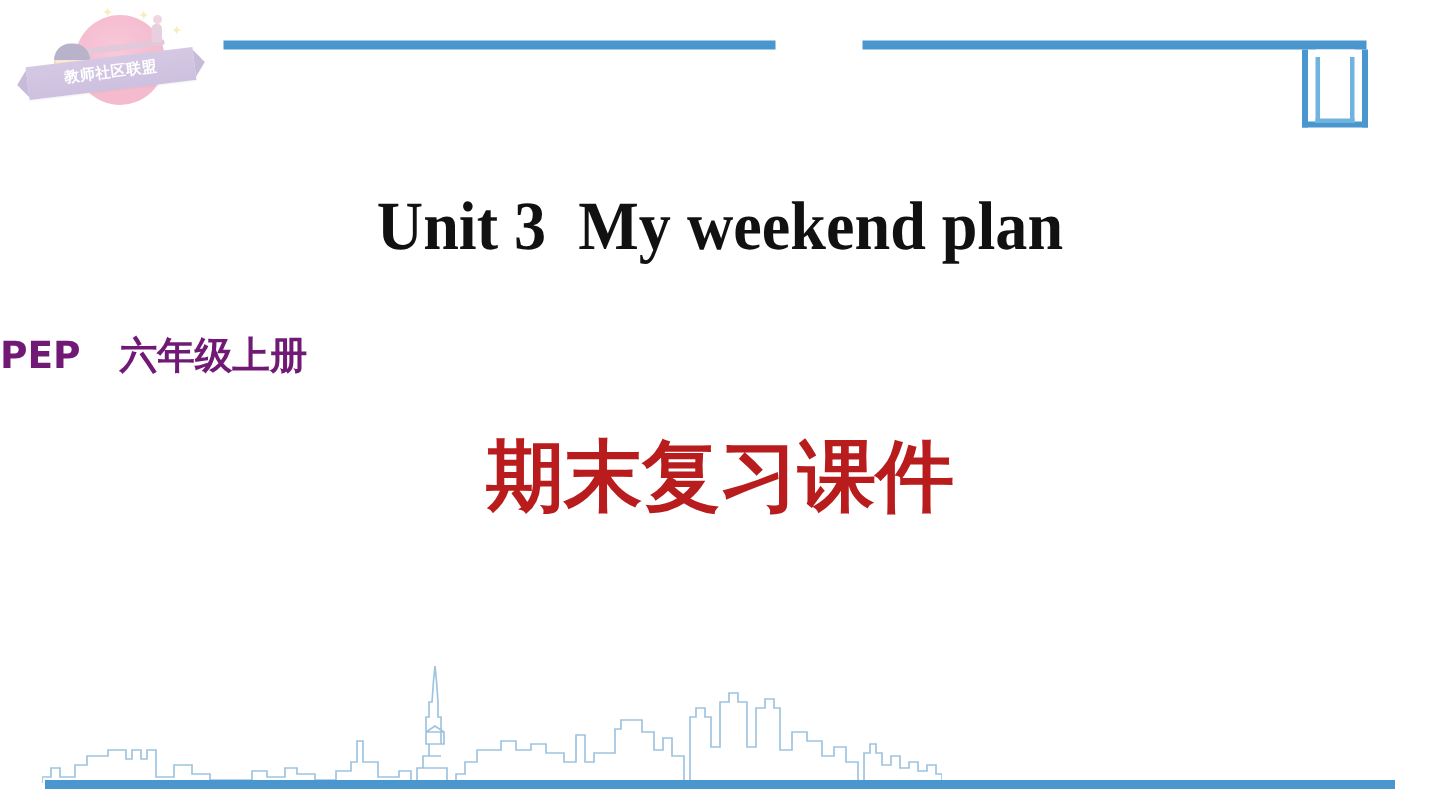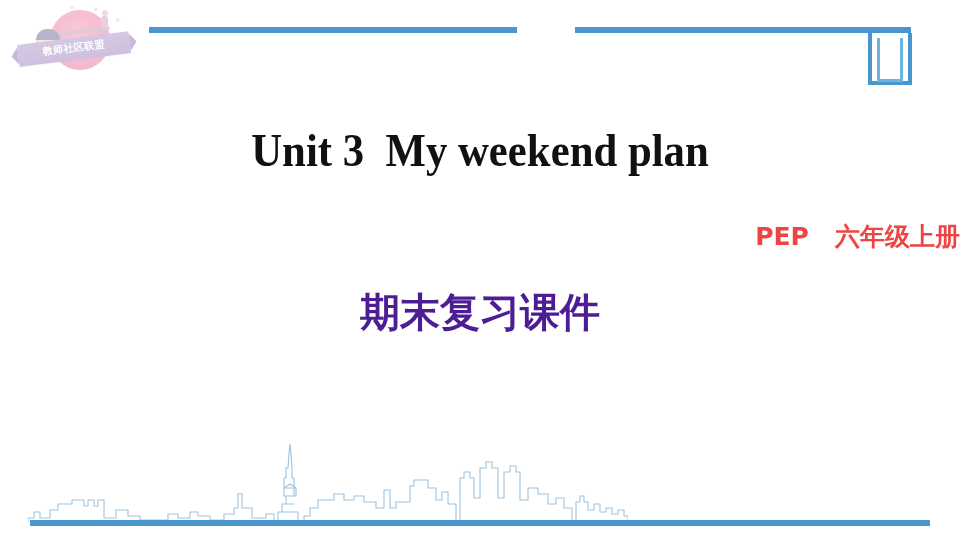--- a/index.html
+++ b/index.html
@@ -186,38 +186,38 @@
     line-height: 1.05;
     color: #111111;
     letter-spacing: 0px;
     white-space: pre;
     transform: scaleX(0.93);
   }
   .title-sub {
     position: absolute;
     left: 0; right: 0;
     top: 223px;
-    text-align: right;
+    text-align: left;
     font-family: "DejaVu Sans", sans-serif;
     font-weight: bold;
     font-size: 25px;
     line-height: 1.1;
-    color: #ef4444;
+    color: #701a75;
     white-space: pre;
   }
   .title-red {
     position: absolute;
     left: 0; right: 0;
     top: 290px;
     text-align: center;
     font-family: "DejaVu Sans", sans-serif;
     font-weight: bold;
-    font-size: 40px;
+    font-size: 52px;
     line-height: 1.1;
-    color: #4c1d95;
+    color: #b91c1c;
     white-space: pre;
   }
 
   
   .skyline {
     position: absolute;
     left: 28px;
     top: 438px;
     width: 600px;
     height: 88px;

